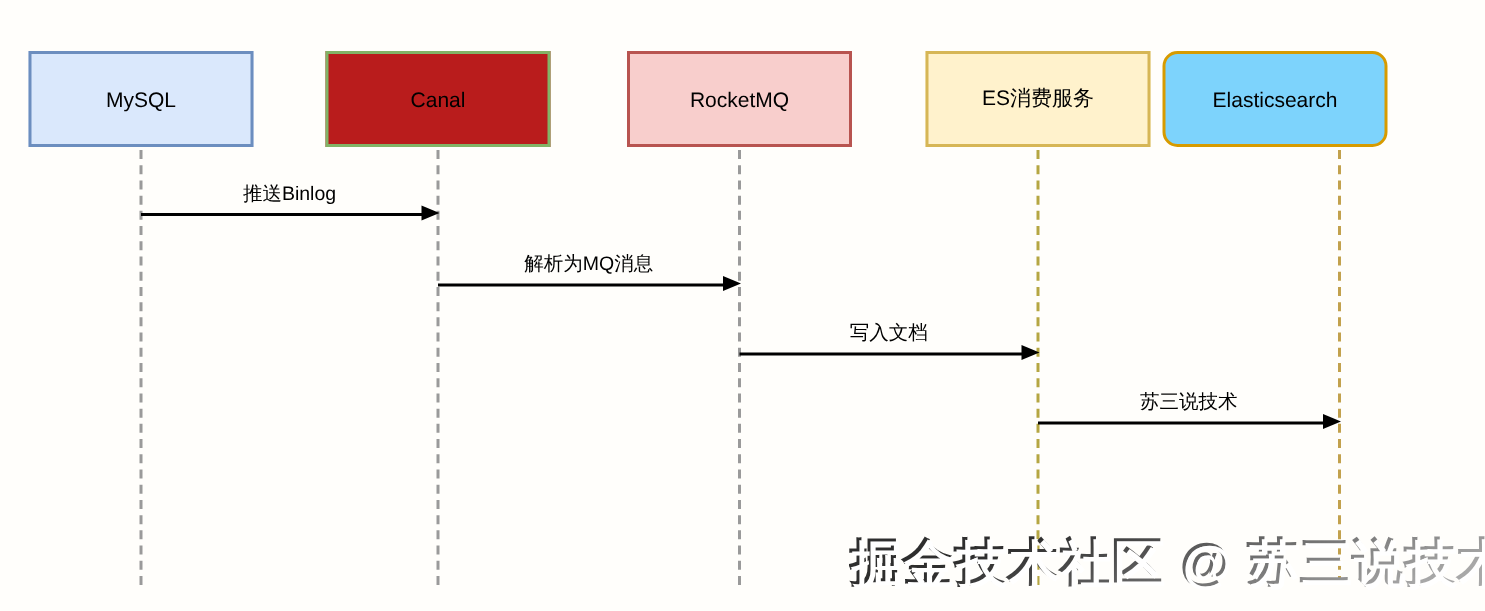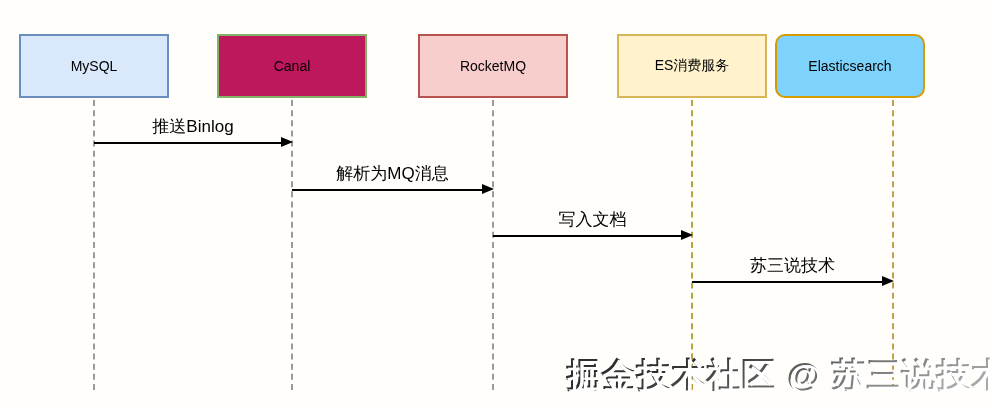--- a/index.html
+++ b/index.html
@@ -32,21 +32,21 @@
     background:#000;
   }
   .msg-arrowhead{
     position:absolute;right:-1px;top:-6px;width:0;height:0;
     border-left:12px solid #000;
     border-top:5px solid transparent;
     border-bottom:5px solid transparent;
   }
   .msg-label{
     position:absolute;left:0;right:0;bottom:5px;
-    text-align:center;font-size:17px;color:#000;white-space:nowrap;
+    text-align:center;font-size:13px;color:#000;white-space:nowrap;
   }
   
   .watermark{
     position:absolute;top:352px;right:8px;
     font-size:34px;font-weight:bold;letter-spacing:1px;
     color:#4c4c4c;white-space:nowrap;
     text-shadow:2px 2px 0 #ffffff;
   }
   @supports (-webkit-background-clip: text) {
     .watermark{
@@ -57,21 +57,21 @@
   }
 </style>
 </head>
 <body>
 
 <div class="canvas">
 
   <div class="actor" style="left: 19px; background: rgb(218, 232, 252); border-color: rgb(108, 142, 191);">
     <span class="actor-label">MySQL</span>
   </div>
-  <div class="actor" style="left: 217px; background: #be185d; border-color: rgb(130, 179, 102);">
+  <div class="actor" style="left: 217px; background: #b91c1c; border-color: rgb(130, 179, 102);">
     <span class="actor-label">Canal</span>
   </div>
   <div class="actor" style="left: 418px; background: rgb(248, 206, 204); border-color: rgb(184, 84, 80);">
     <span class="actor-label">RocketMQ</span>
   </div>
   <div class="actor" style="left: 617px; background: rgb(255, 242, 204); border-color: rgb(214, 182, 86);">
     <span class="actor-label">ES消费服务</span>
   </div>
   <div class="actor" style="left: 775px; background: #7dd3fc; border-color: rgb(215, 155, 0); border-radius: 10px;">
     <span class="actor-label">Elasticsearch</span>

